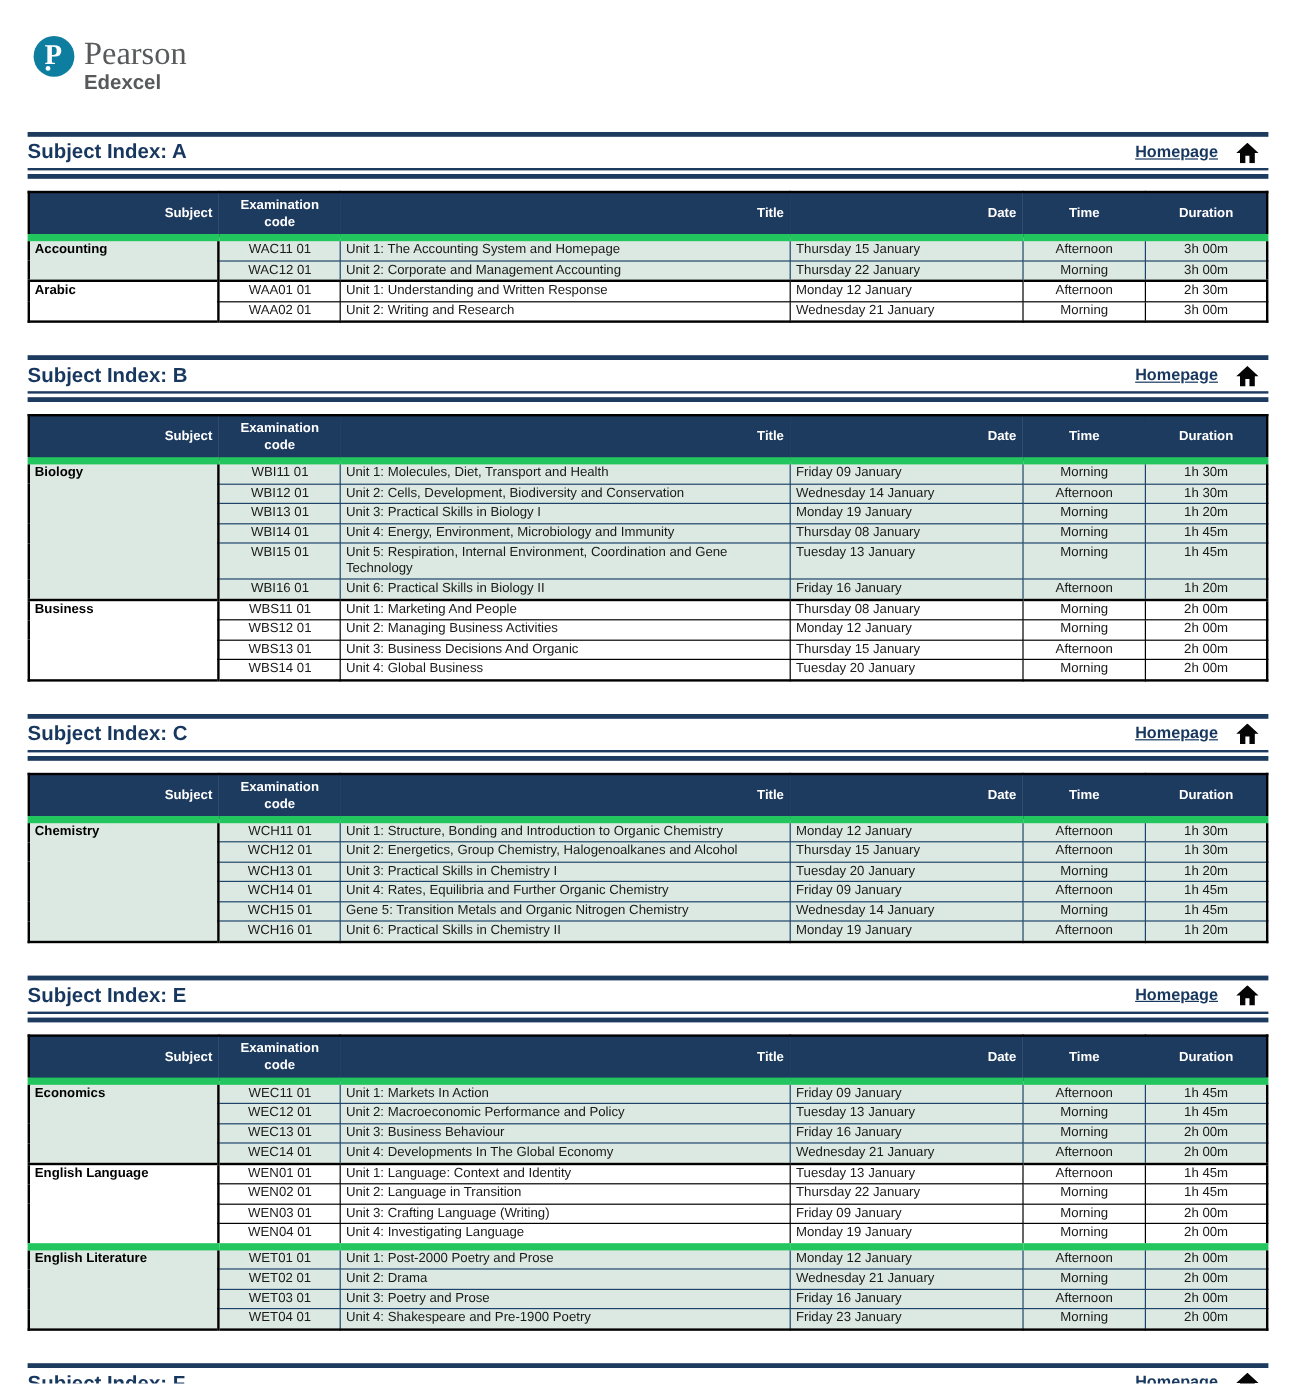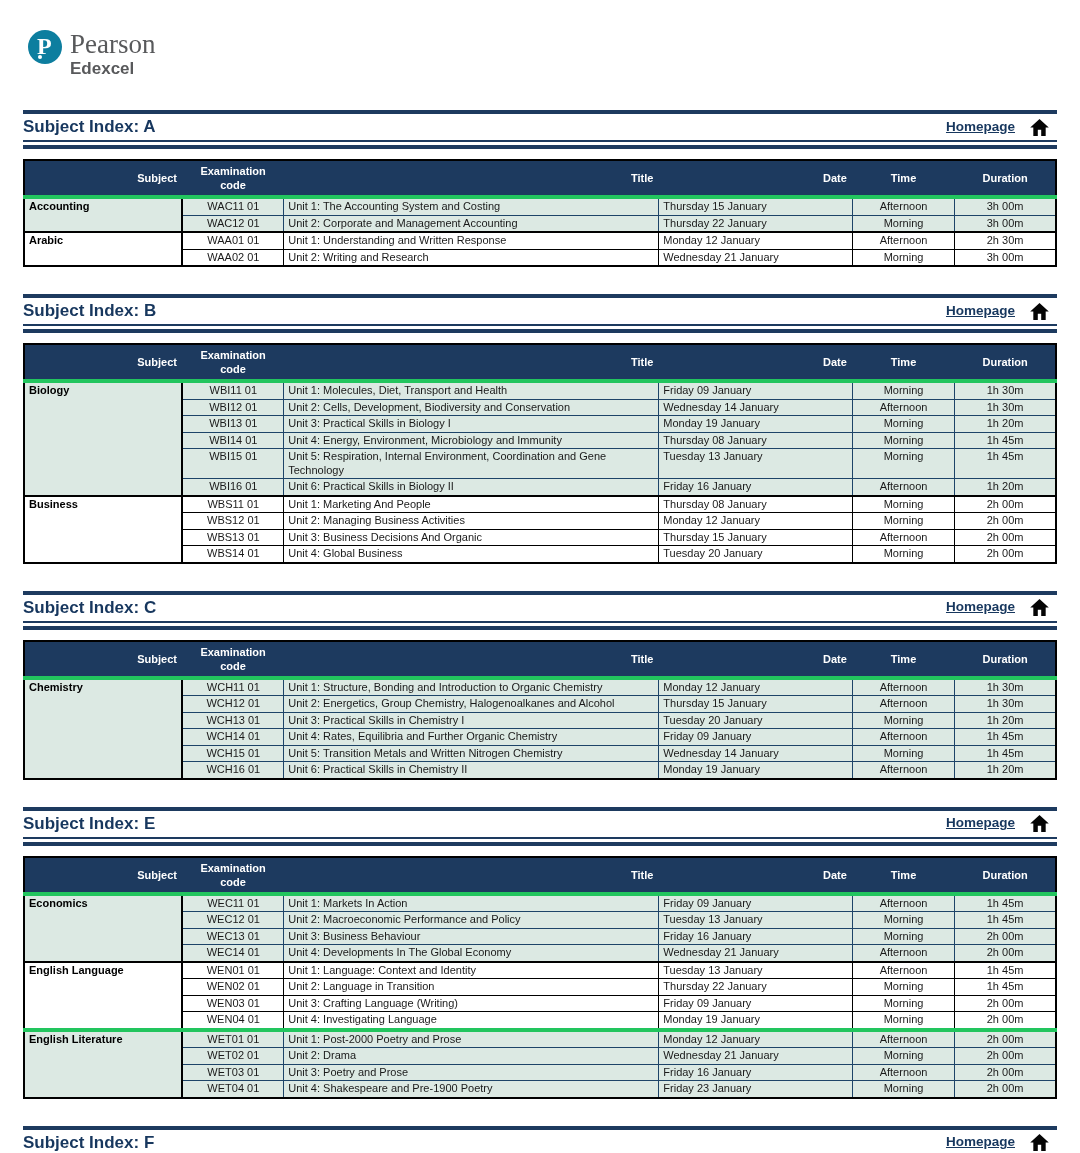--- a/index.html
+++ b/index.html
@@ -39,21 +39,21 @@
        padding:3px 5px;line-height:14px;border:1px solid #1d3a5f;border-bottom:2px solid #000;}
   .exam-table th.center{text-align:center;}
   .exam-table td{border:1px solid #000;padding:1px 4px;line-height:13.5px;
        vertical-align:top;color:#1a1a1a;}
   .exam-table td.code,.exam-table td.time,.exam-table td.dur{text-align:center;}
   .exam-table td.subject{font-weight:bold;color:#000;border-right:2px solid #000;}
   tr.group-first td{border-top:2px solid #000;}
   tr.shaded td{background:#dce9e3;}
   tr.shaded td:not(.subject){border-color:#1d4468;}
   tr.shaded td{border-top-width:1px;}
-  tr.shaded.group-first td{border-top:4px solid #22c55e;}
+  tr.shaded.group-first td{border-top:6px solid #22c55e;}
 
   
   .watermark{position:absolute;left:626px;top:1089px;display:flex;align-items:center;
        gap:6px;color:rgba(197,204,212,0.85);z-index:5;pointer-events:none;}
   .wm-icon{display:inline-flex;color:rgba(178,186,196,0.9);}
   .wm-text{font-size:29px;letter-spacing:5px;white-space:nowrap;}
 </style>
 </head>
 <body>
 
@@ -106,21 +106,21 @@
               <th class="">Title</th>
               <th class="">Date</th>
               <th class="center">Time</th>
               <th class="center">Duration</th>
             </tr>
           </thead>
           <tbody>
             <tr class="shaded group-first">
               <td class="subject" rowspan="2">Accounting</td>
               <td class="code">WAC11 01</td>
-              <td class="title">Unit 1: The Accounting System and Costing</td>
+              <td class="title">Unit 1: The Accounting System and Homepage</td>
               <td class="date">Thursday 15 January</td>
               <td class="time">Afternoon</td>
               <td class="dur">3h 00m</td>
             </tr>
             <tr class="shaded">
               <td class="code">WAC12 01</td>
               <td class="title">Unit 2: Corporate and Management Accounting</td>
               <td class="date">Thursday 22 January</td>
               <td class="time">Morning</td>
               <td class="dur">3h 00m</td>
@@ -312,21 +312,21 @@
             </tr>
             <tr class="shaded">
               <td class="code">WCH14 01</td>
               <td class="title">Unit 4: Rates, Equilibria and Further Organic Chemistry</td>
               <td class="date">Friday 09 January</td>
               <td class="time">Afternoon</td>
               <td class="dur">1h 45m</td>
             </tr>
             <tr class="shaded">
               <td class="code">WCH15 01</td>
-              <td class="title">Unit 5: Transition Metals and Written Nitrogen Chemistry</td>
+              <td class="title">Gene 5: Transition Metals and Organic Nitrogen Chemistry</td>
               <td class="date">Wednesday 14 January</td>
               <td class="time">Morning</td>
               <td class="dur">1h 45m</td>
             </tr>
             <tr class="shaded">
               <td class="code">WCH16 01</td>
               <td class="title">Unit 6: Practical Skills in Chemistry II</td>
               <td class="date">Monday 19 January</td>
               <td class="time">Afternoon</td>
               <td class="dur">1h 20m</td>

